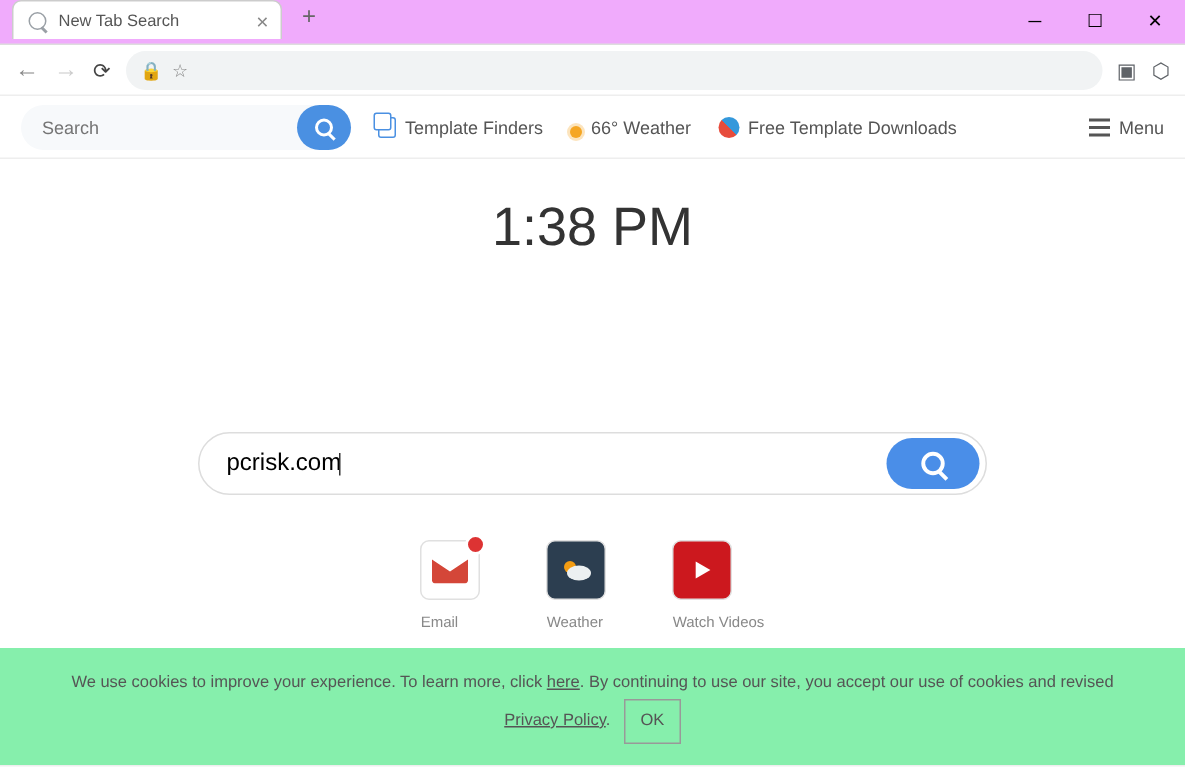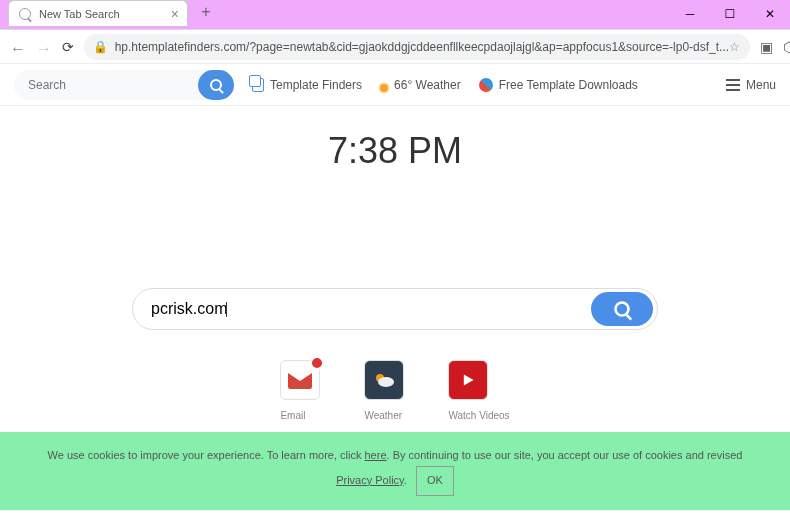--- a/index.html
+++ b/index.html
@@ -66,21 +66,20 @@
     <div>✕</div>
   </div>
 </div>
 
 <div class="addrbar">
   <span class="navarrow">←</span>
   <span class="navarrow" style="color:#ccc">→</span>
   <span class="reload">⟳</span>
   <div class="url">
     <span class="lock">🔒</span>
-    <span class="url-text">hp.htemplatefinders.com/?page=newtab&amp;cid=gjaokddgjcddeenfllkeecpdaojlajgl&amp;ap=appfocus1&amp;source=-lp0-dsf_t...</span>
     <span style="color:#888">☆</span>
   </div>
   <div class="addr-icons">
     <span>▣</span>
     <span>⬡</span>
 
   </div>
 </div>
 
 <div class="toolbar">
@@ -106,21 +105,21 @@
     <div class="hamb">
         <span></span>
         <span></span>
         <span></span>
       </div>
     <span>Menu</span>
   </div>
 </div>
 
 <div class="content">
-  <div class="clock">7:38 PM</div>
+  <div class="clock">1:38 PM</div>
   <div class="mainsearch">
     <span>pcrisk.com</span>
       <span class="cursor"></span>
     <input style="opacity: 0; position: absolute;">
     <div style="flex:1"></div>
     <div class="mainsearch-btn">
         <span class="searchicon" style="transform:scale(1.3)"></span>
       </div>
   </div>
   <div class="tiles">

